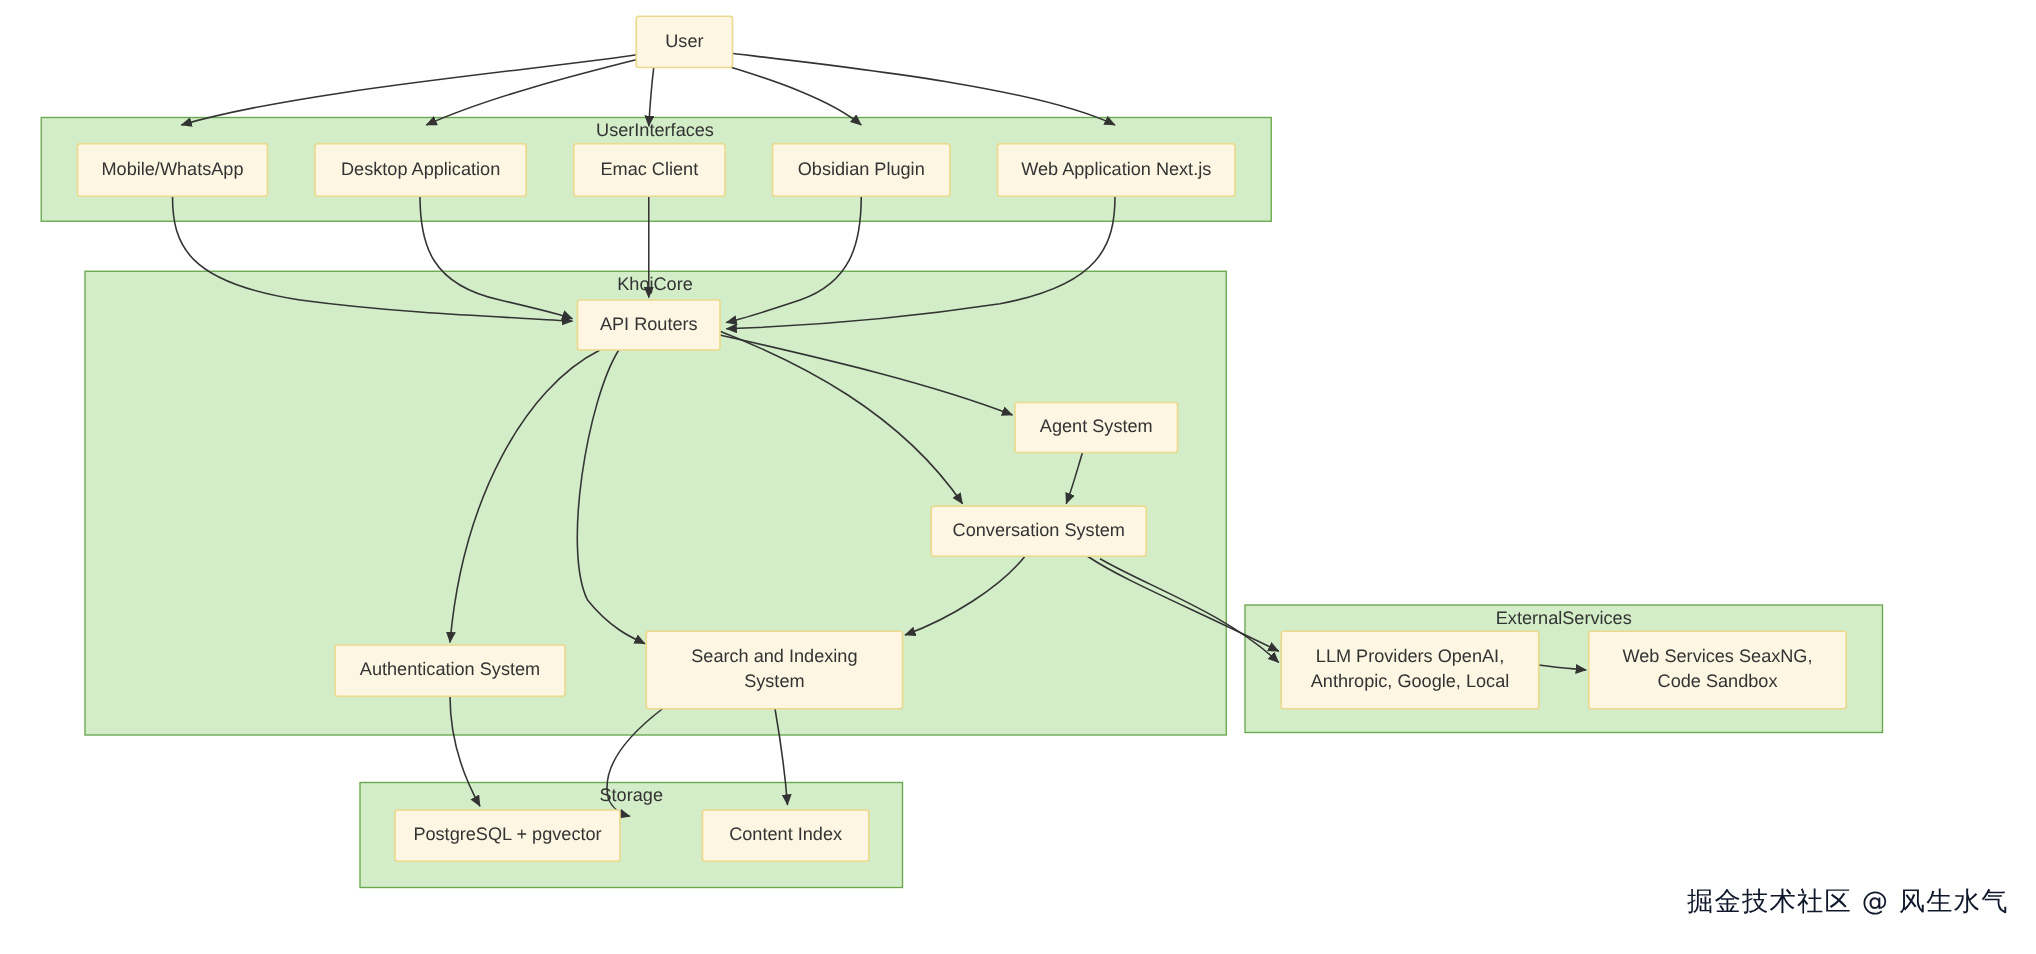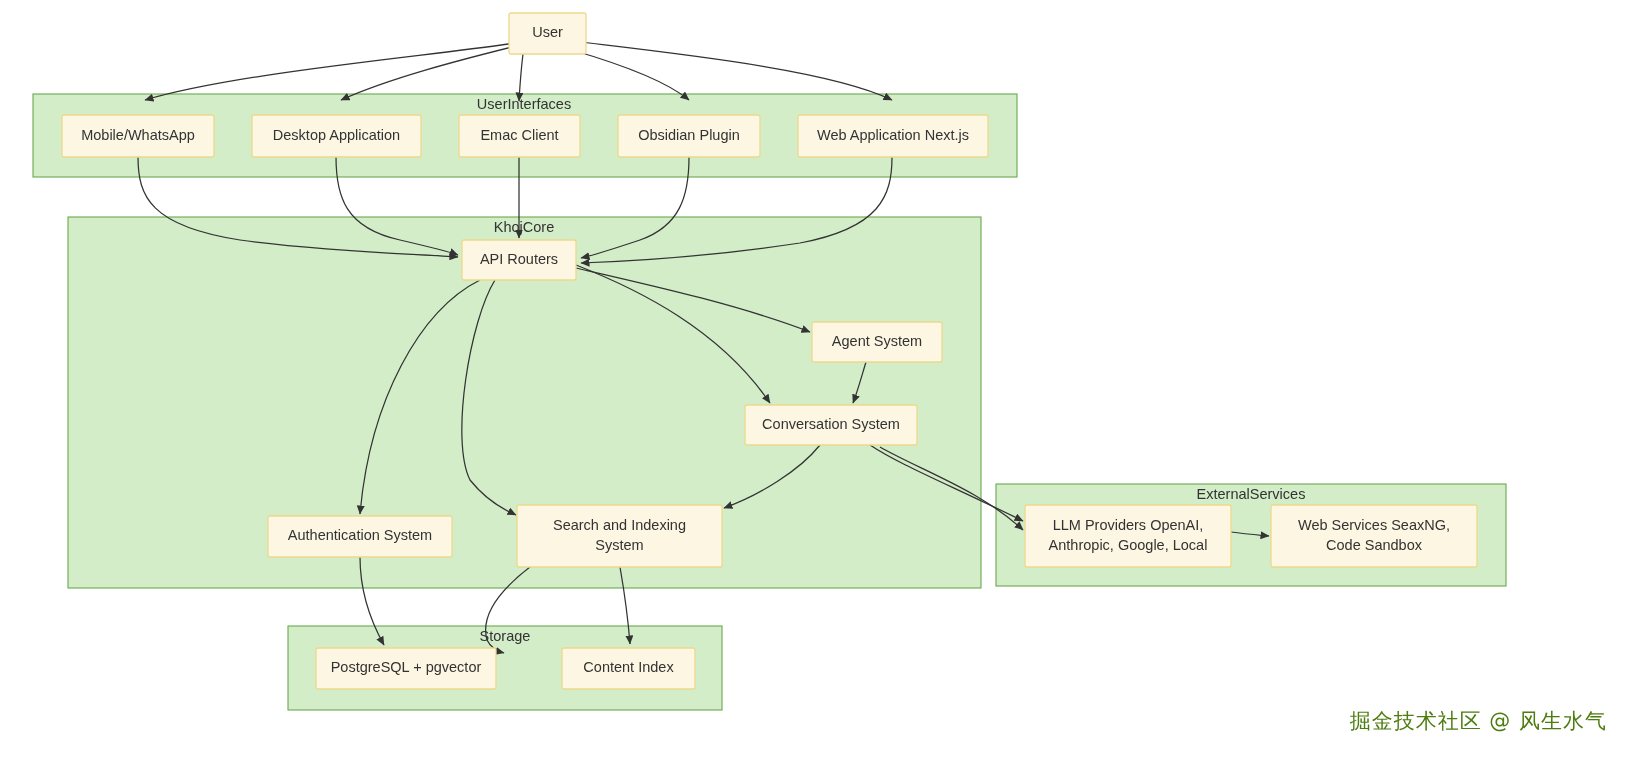--- a/index.html
+++ b/index.html
@@ -54,21 +54,21 @@
     fill: none;
     stroke: #333333;
     stroke-width: 1.25px;
   }
   .watermark {
     position: absolute;
     right: 22px;
     bottom: 28px;
     font-family: "DejaVu Sans", "Liberation Sans", sans-serif;
     font-size: 21px;
-    color: #4d7c0f;
+    color: #0f172a;
     letter-spacing: 1px;
     white-space: nowrap;
     user-select: none;
   }
 </style>
 </head>
 <body>
 
 <div id="diagram-root">
 

